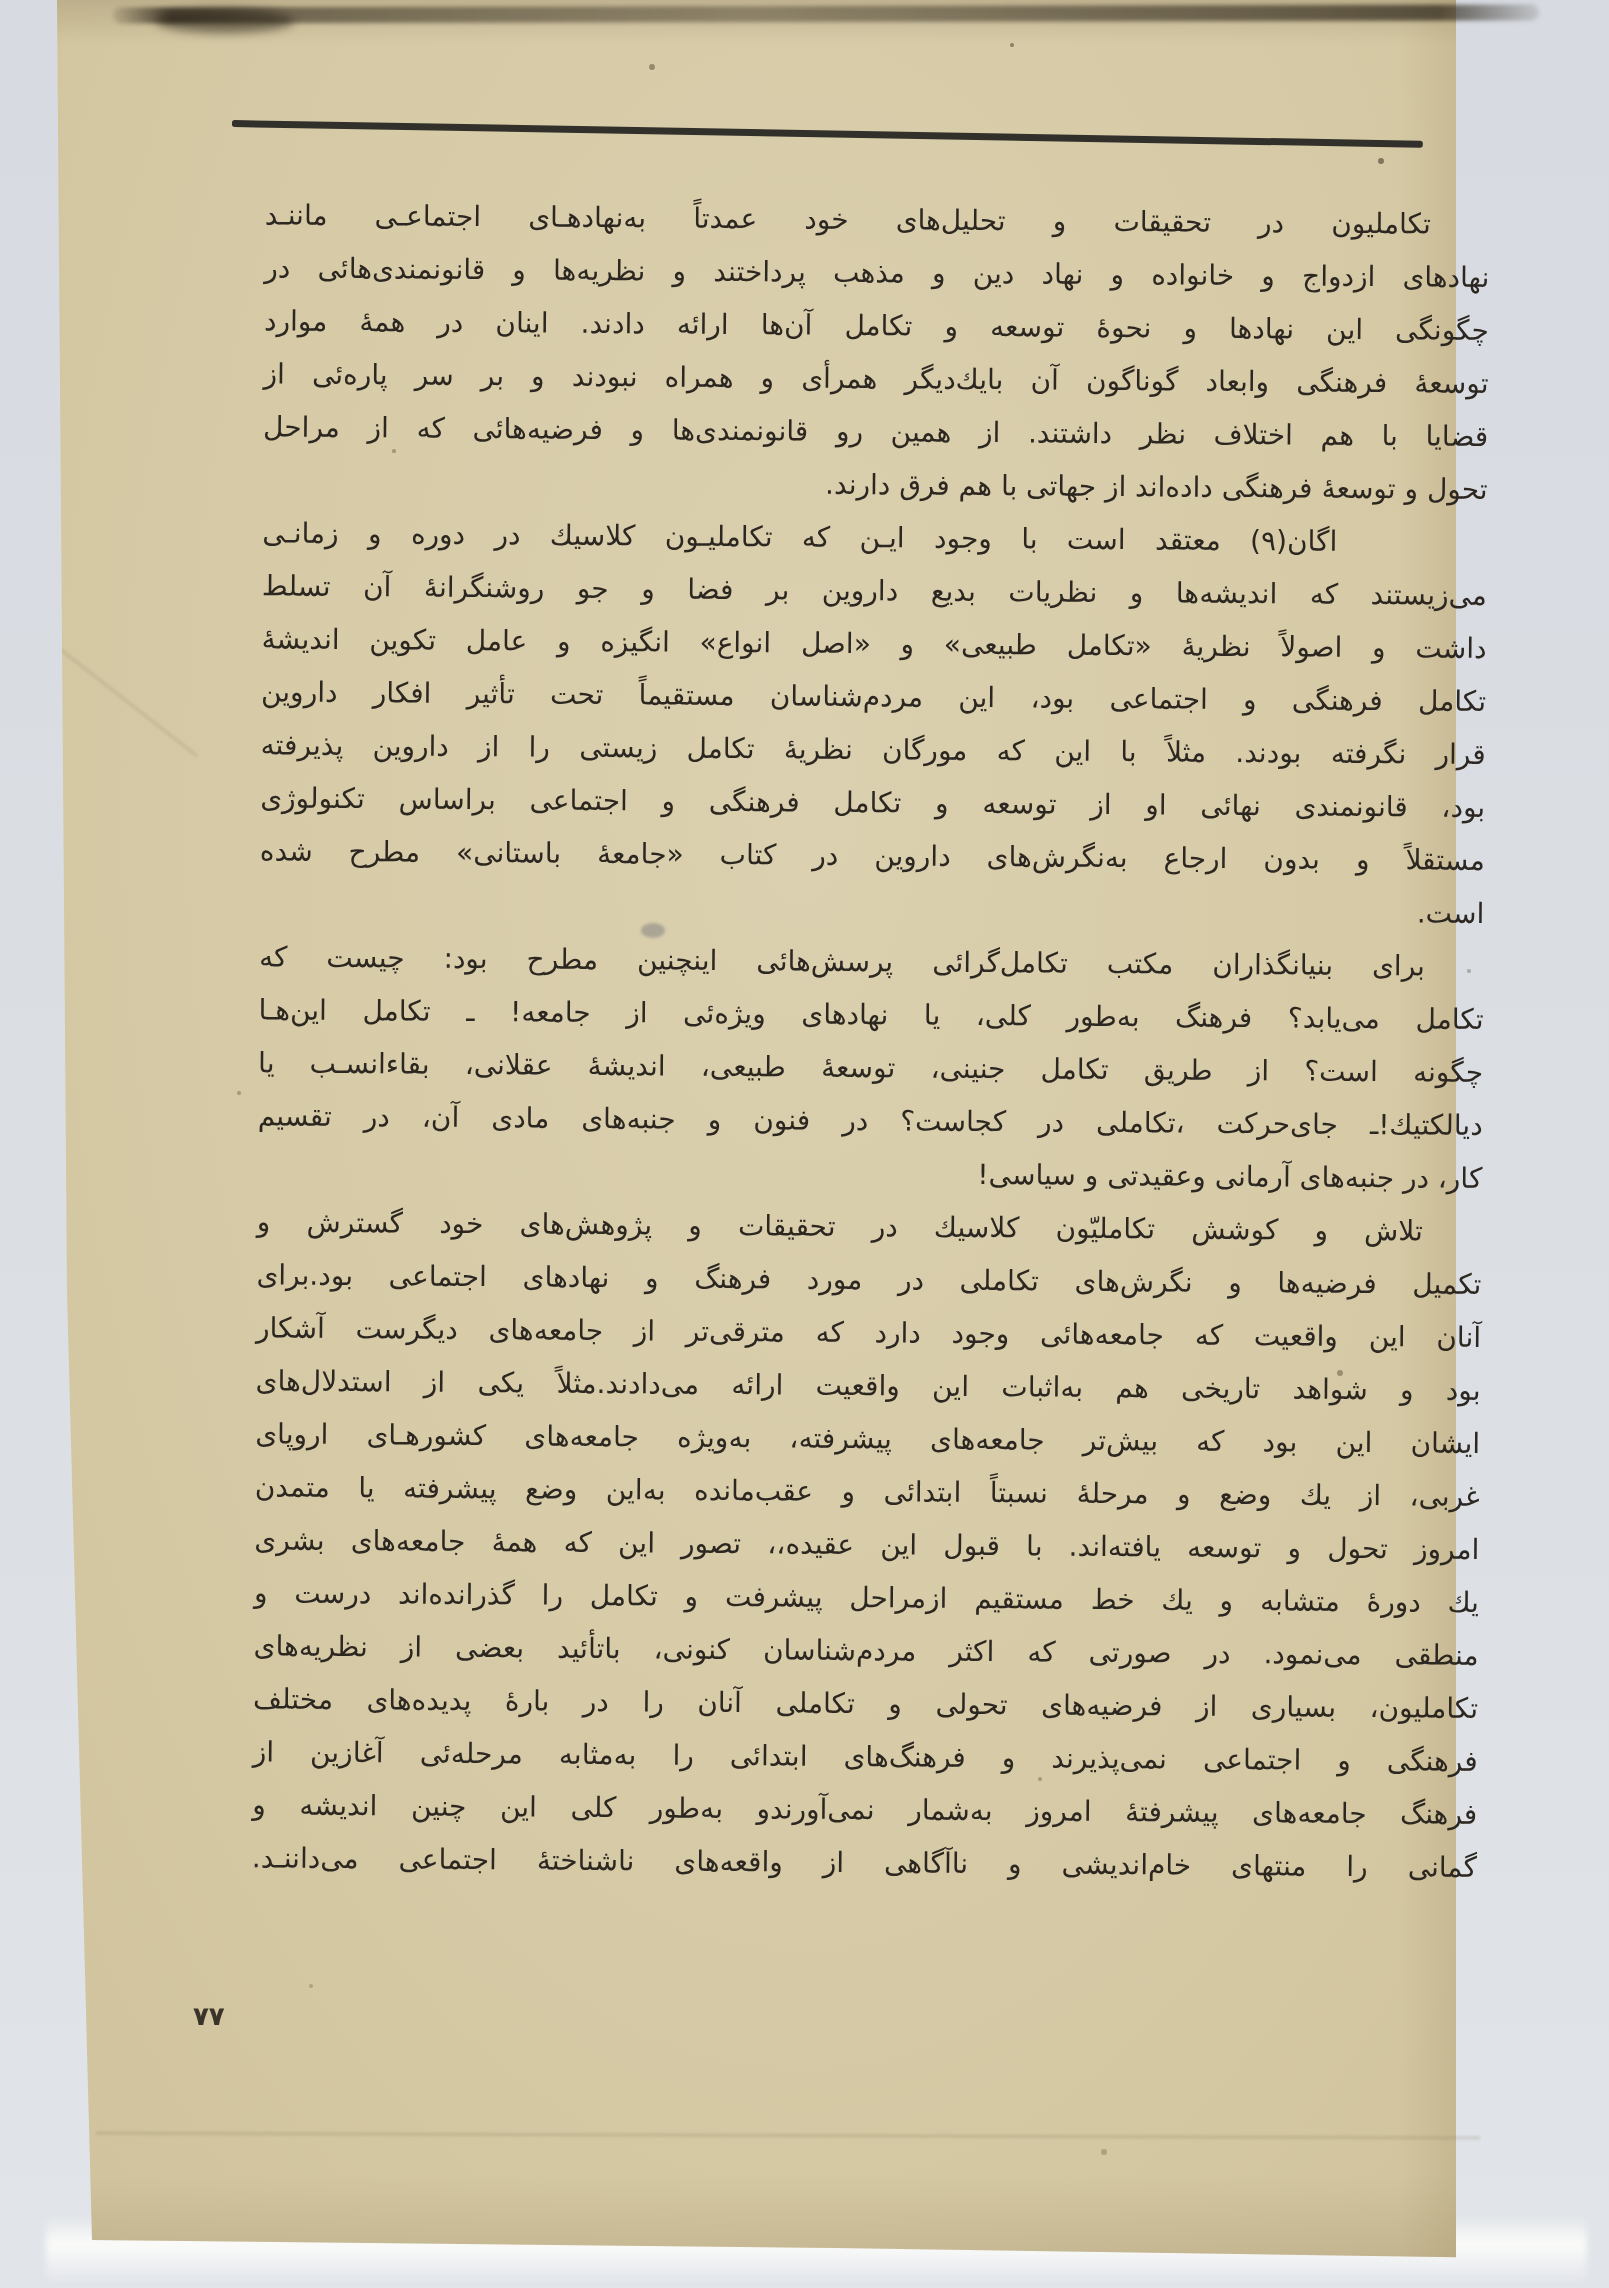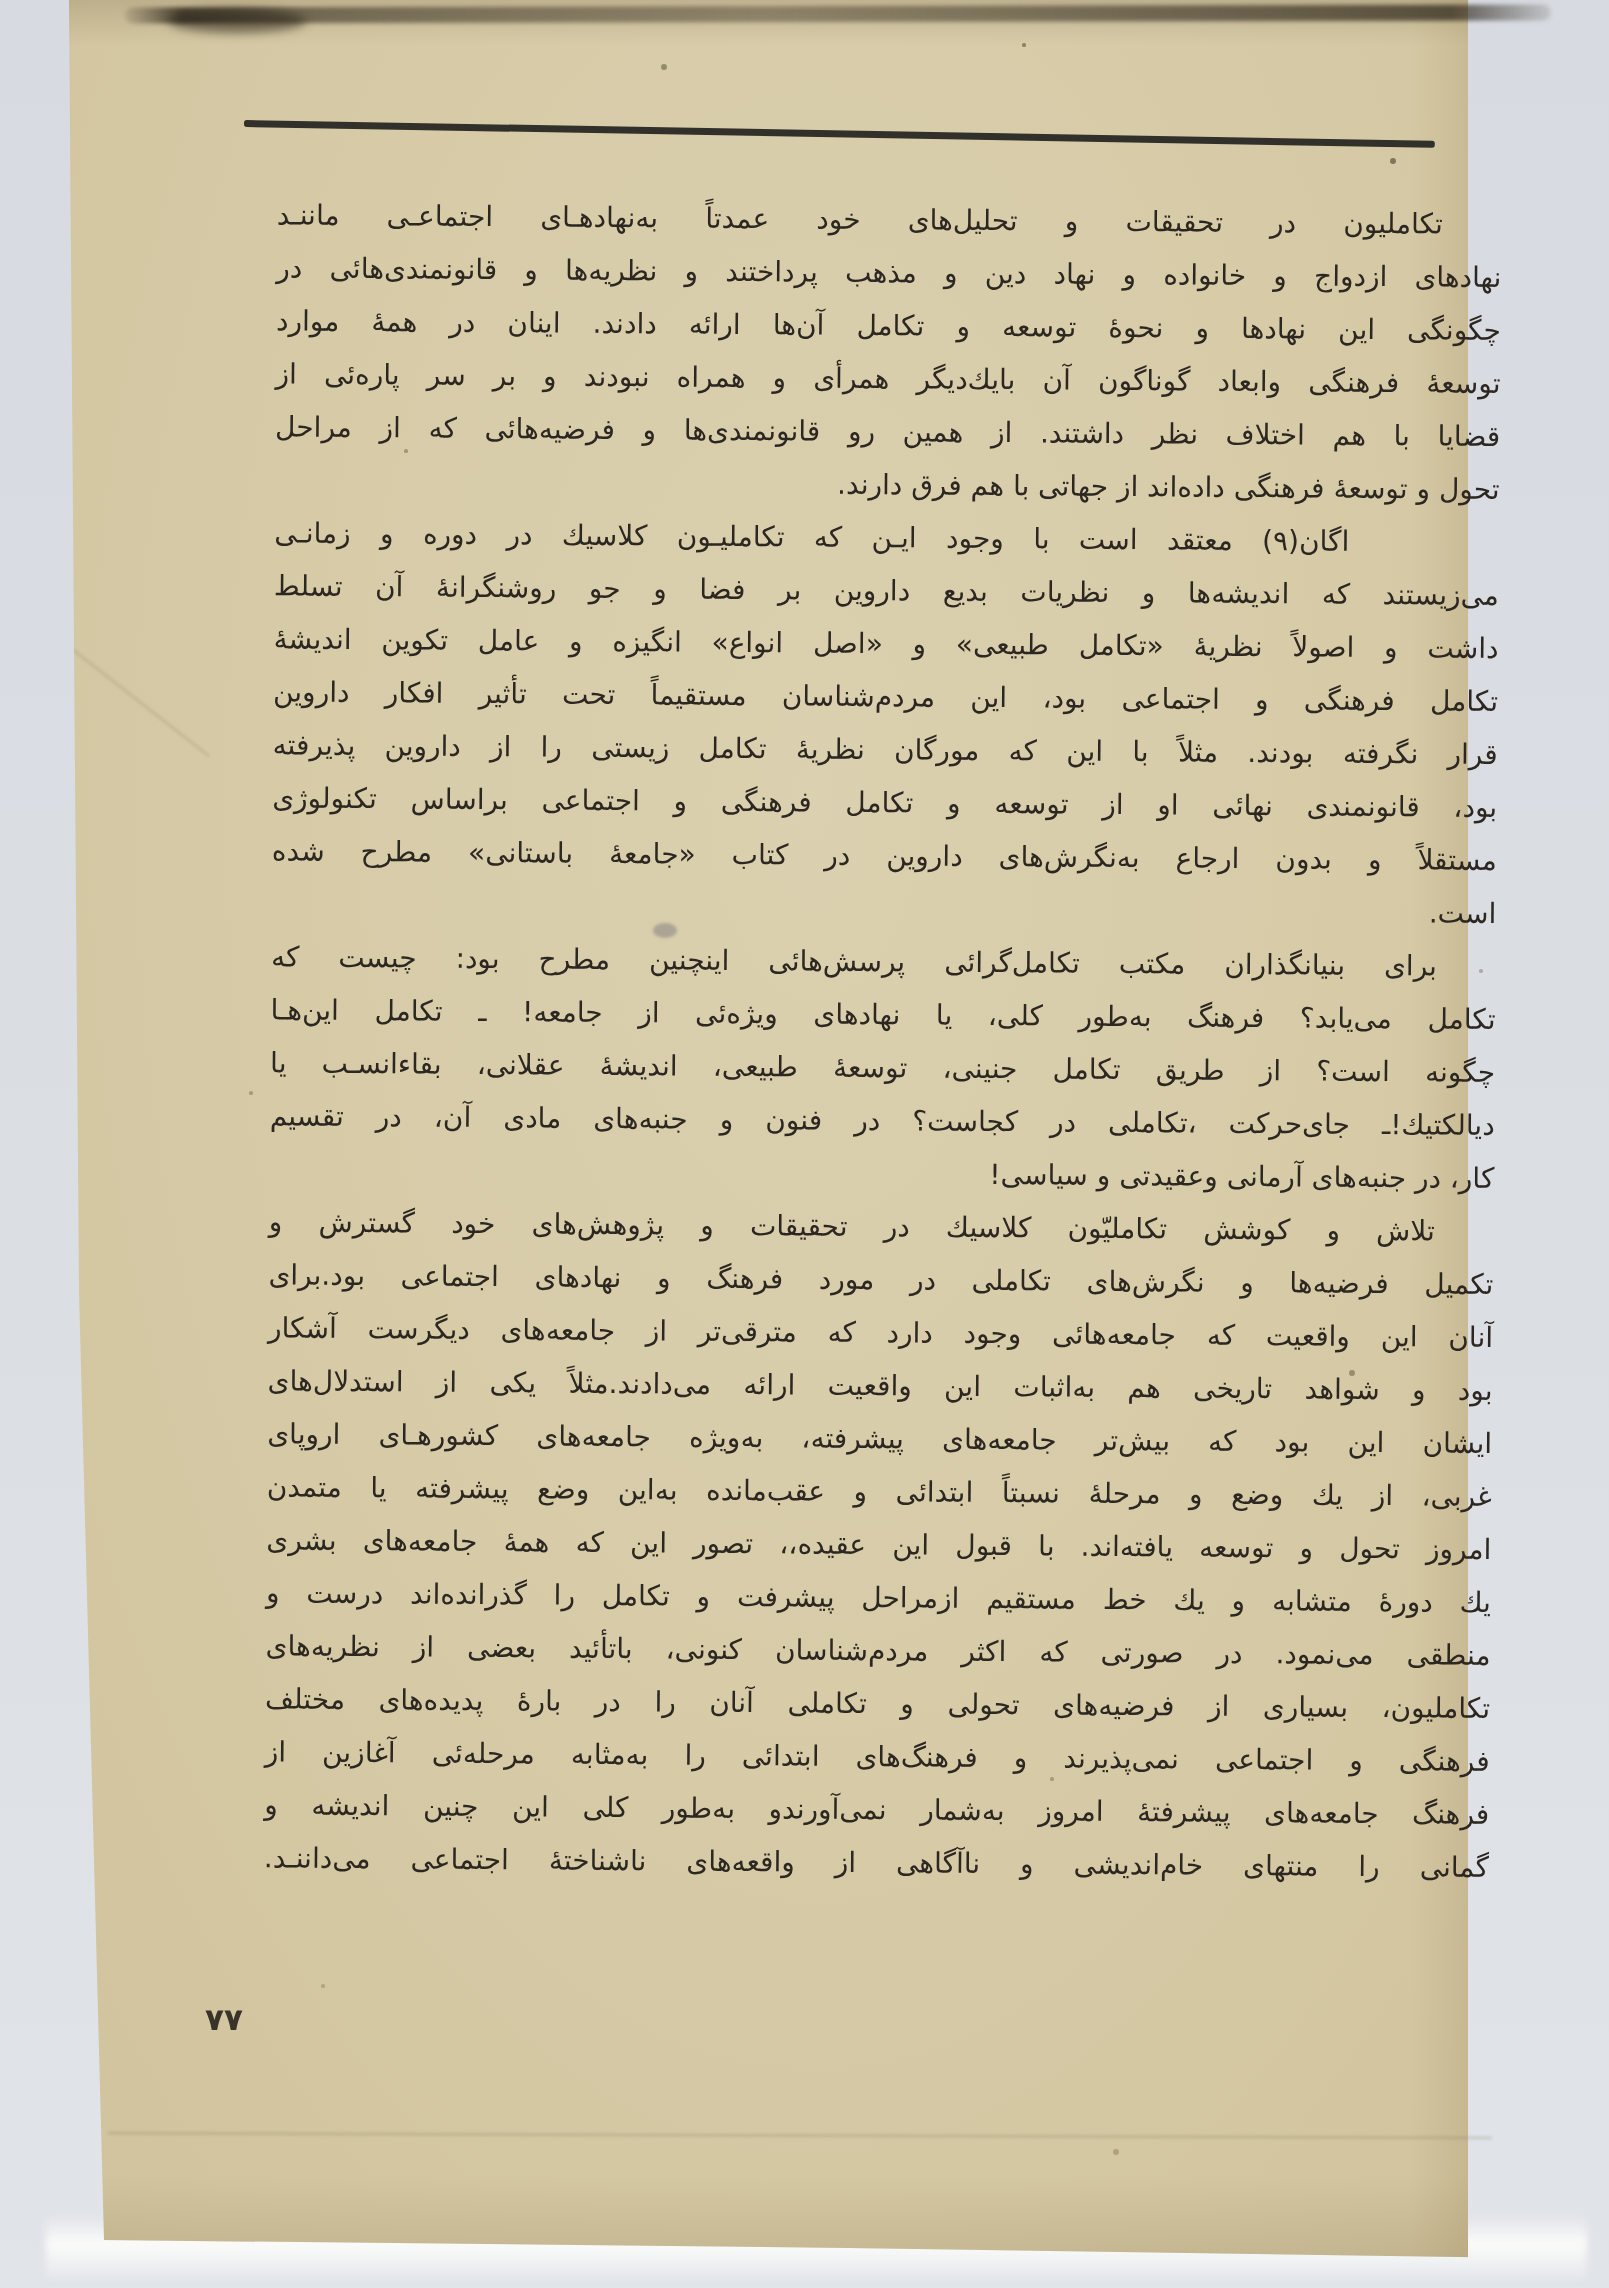--- a/index.html
+++ b/index.html
@@ -9,21 +9,21 @@
     background:linear-gradient(180deg,#d7dbe1 0%,#dbdfe4 55%,#e1e4e9 100%);
     font-family:"DejaVu Sans",sans-serif;
   }
   
   .bottom-glow{
     position:absolute;left:46px;top:2215px;width:1541px;height:65px;
     background:linear-gradient(180deg,rgba(255,255,255,0) 0%,rgba(252,252,250,.95) 45%,rgba(240,242,244,.2) 100%);
     filter:blur(3.7px);z-index:0;
   }
   .paper{
-    position:absolute;left:16px;top:0;width:1452px;height:2289px;z-index:1;
+    position:absolute;left:4px;top:0;width:1452px;height:2289px;z-index:1;
     clip-path:polygon(53px 0px,1562px 0px,1569px 831px,1581px 2259px,831px 2248px,88px 2240px,63px 1292px,53px 0px);
     background:
       linear-gradient(90deg,rgba(150,128,88,.30) 0%,rgba(150,128,88,0) 4%),
       linear-gradient(270deg,rgba(158,138,98,.22) 0%,rgba(158,138,98,0) 4%),
       linear-gradient(180deg,rgba(110,92,60,.22) 0%,rgba(110,92,60,0) 2%),
       linear-gradient(0deg,rgba(138,118,82,.28) 0%,rgba(138,118,82,0) 5%),
       radial-gradient(ellipse at 55% 35%,#dbd0af 0%,#d6caa6 55%,#cfc29b 100%);
   }
   
   .top-streak{
@@ -50,21 +50,21 @@
   }
   .line{
     height:53px;line-height:53px;
     text-align:justify;text-align-last:justify;text-justify:inter-word;
   }
   .l-indent{padding-right:59px;}
   .l-indent2{padding-right:150px;}
   .l-short{text-align-last:right;}
   .pagenum{
     position:absolute;left:189px;top:2001px;width:74px;z-index:3;
-    color:#3a332a;font-size:31px;font-weight:bold;letter-spacing:1.8px;
+    color:#3a332a;font-size:26px;font-weight:bold;letter-spacing:1.8px;
   }
   .smudge{
     position:absolute;left:637px;top:923px;width:24px;height:14.8px;z-index:3;
     background:rgba(95,98,110,.38);border-radius:50%;filter:blur(1.8px);
   }
   .crease{
     position:absolute;left:92px;top:2134px;width:1384px;height:2.8px;z-index:2;
     background:rgba(125,108,76,.22);filter:blur(1.4px);transform:rotate(.2deg);
   }
   .crease-corner{

